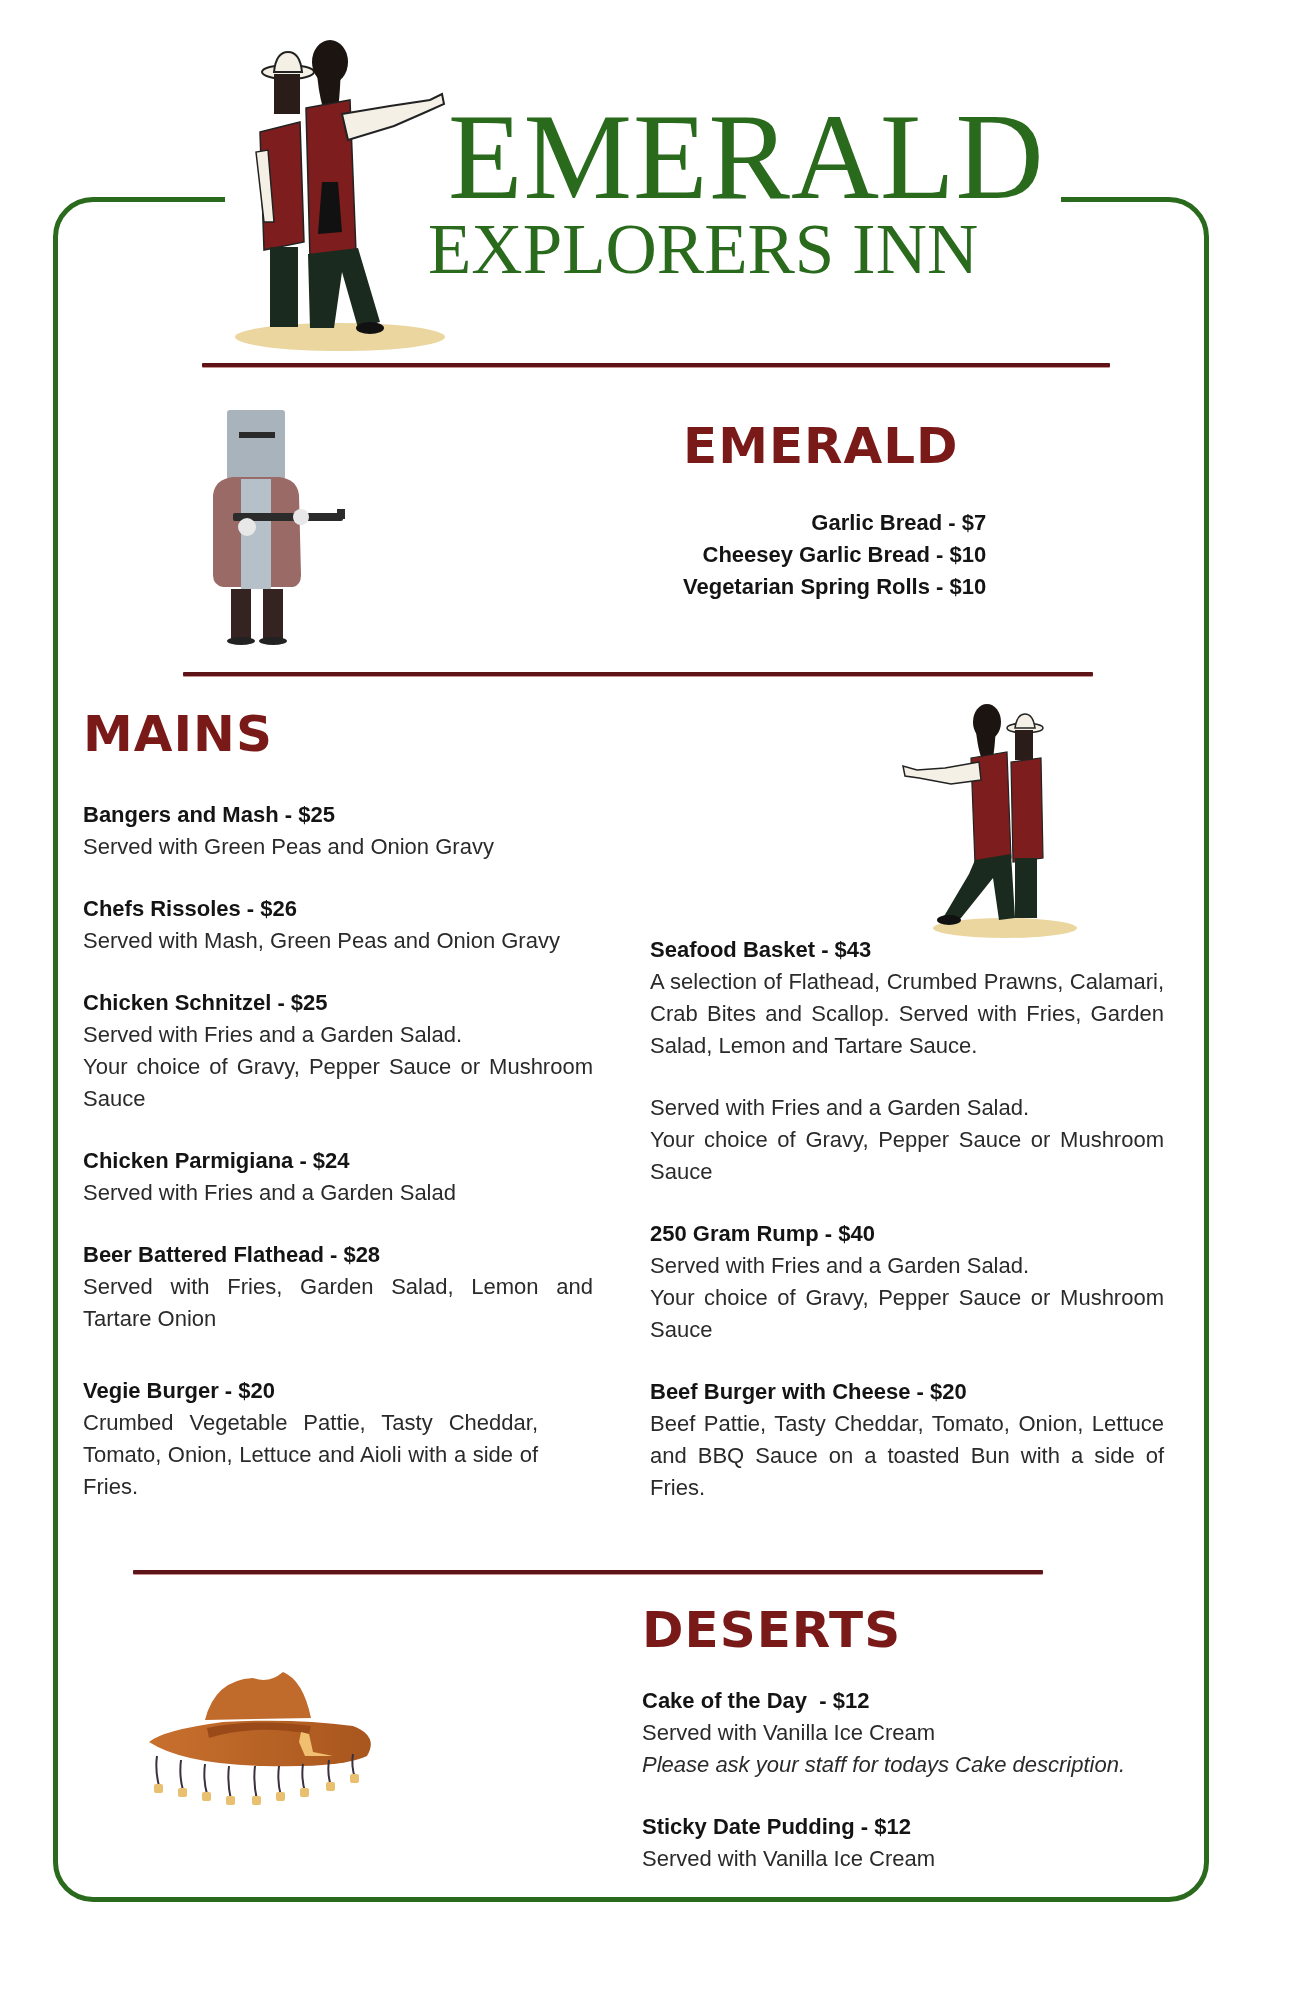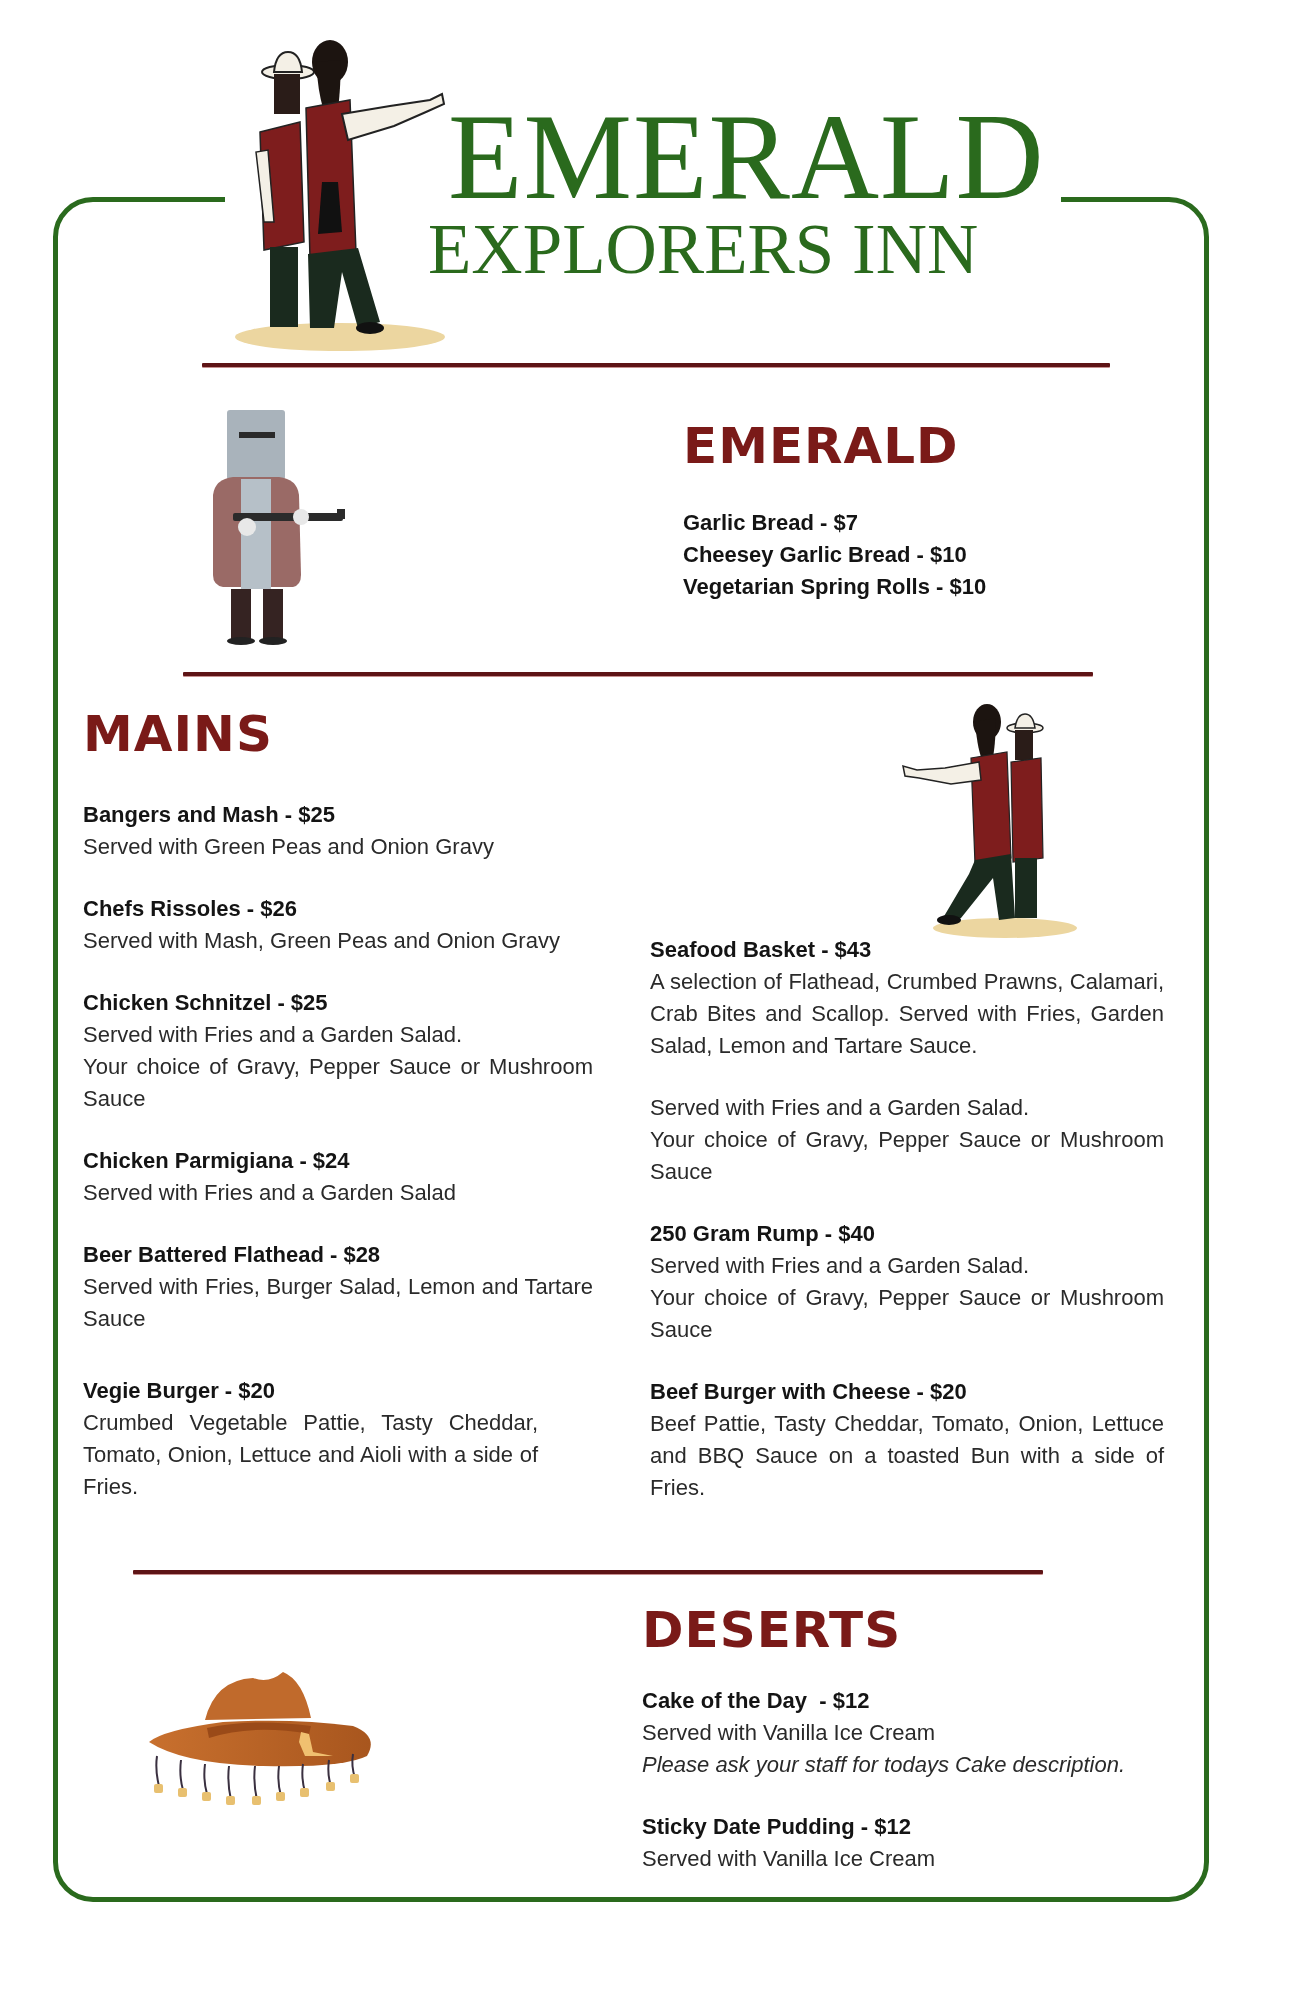--- a/index.html
+++ b/index.html
@@ -27,21 +27,21 @@
              transform-origin: left top; }
 
   
   .col { position: absolute; font-size: 22px; line-height: 32px; }
   .item { margin-bottom: 30px; }
   .item-title { font-weight: bold; color: #141414; white-space: nowrap; }
   .item-desc { color: #2a2a2a; text-align: justify; }
   .item-note { color: #2a2a2a; font-style: italic; white-space: nowrap; }
 
   .entree-list { position: absolute; left: 683px; top: 507px; font-size: 22px; line-height: 32px;
-                 font-weight: bold; color: #141414; }
+                 font-weight: bold; color: #141414; text-align: right; }
 </style>
 </head>
 <body>
 
 <div class="frame"></div>
 <div class="frame-gap" style="left:225px; width:836px;"></div>
 
 <svg class="abs" style="left:230px; top:22px;" width="230" height="330" viewBox="0 0 230 330">
   <ellipse cx="110" cy="315" rx="105" ry="14" fill="#ecd6a0"></ellipse>
 
@@ -122,21 +122,21 @@
     <div class="item-title">Chicken Schnitzel - $25</div>
     <div class="item-desc">Served with Fries and a Garden Salad.</div>
     <div class="item-desc">Your choice of Gravy, Pepper Sauce or Mushroom Sauce</div>
   </div>
   <div class="item">
     <div class="item-title">Chicken Parmigiana - $24</div>
     <div class="item-desc">Served with Fries and a Garden Salad</div>
   </div>
   <div class="item" style="margin-bottom:40px;">
     <div class="item-title">Beer Battered Flathead - $28</div>
-    <div class="item-desc">Served with Fries, Burger Salad, Lemon and Tartare Sauce</div>
+    <div class="item-desc">Served with Fries, Garden Salad, Lemon and Tartare Onion</div>
   </div>
   <div class="item" style="width:455px;">
     <div class="item-title">Vegie Burger - $20</div>
     <div class="item-desc">Crumbed Vegetable Pattie, Tasty Cheddar, Tomato, Onion, Lettuce and Aioli with a side of Fries.</div>
   </div>
 </div>
 
 <div class="col" style="left:650px; top:934px; width:514px;">
   <div class="item">
     <div class="item-title">Seafood Basket - $43</div>

